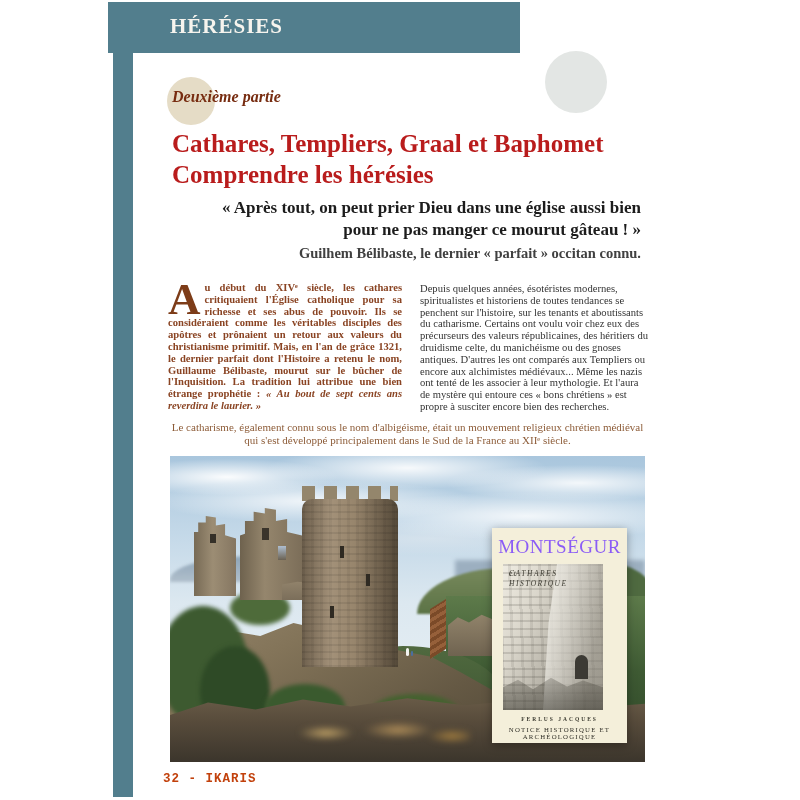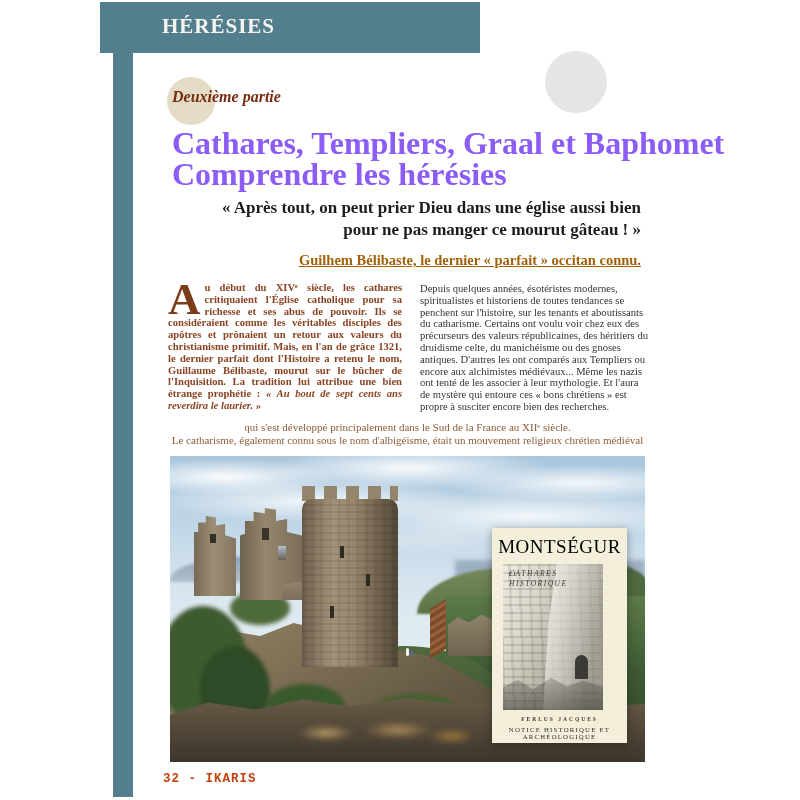--- a/index.html
+++ b/index.html
@@ -1,38 +1,38 @@
 <!DOCTYPE html>
 <html><head>
 <meta charset="utf-8">
 <style>
   html,body{margin:0;padding:0;background:#ffffff;}
   .canvas{position:relative;width:800px;height:800px;background:#ffffff;overflow:hidden;
           font-family:"Liberation Serif","DejaVu Serif",serif;}
 
   
   .accent-bar{position:absolute;left:113px;top:2px;width:20px;height:795px;background:#527e8d;}
-  .header-band{position:absolute;left:100px;top:2px;width:380px;height:51px;background:#527e8d;}
+  .header-band{position:absolute;left:108px;top:2px;width:412px;height:51px;background:#527e8d;}
   .section-label{position:absolute;left:62px;top:12px;color:#f6f4ee;font-size:21px;font-weight:bold;
                  letter-spacing:1px;}
   .circle-beige{position:absolute;left:167px;top:77px;width:48px;height:48px;border-radius:50%;
                 background:#e5dcc6;}
   .circle-gray{position:absolute;left:545px;top:51px;width:62px;height:62px;border-radius:50%;
                background:#e3e6e4;}
 
   
   .part-label{position:absolute;left:172px;top:88px;font-size:16px;font-weight:bold;font-style:italic;
               color:#772c10;}
-  .page-title{position:absolute;left:172px;top:128px;font-size:32px;line-height:31px;font-weight:bold;
-              color:#8b5cf6;}
+  .page-title{position:absolute;left:172px;top:128px;font-size:25px;line-height:31px;font-weight:bold;
+              color:#b91c1c;}
 
   
   .pull-quote{position:absolute;left:220px;top:197px;width:421px;text-align:right;color:#1c1c1c;}
   .pull-quote .q-line{font-size:17px;line-height:22px;font-weight:bold;}
-  .quote-attribution{font-size:14.5px;font-weight:bold;margin-top:11px;color:#a16207;text-decoration:underline;}
+  .quote-attribution{font-size:14.5px;font-weight:bold;margin-top:4px;color:#404040;}
 
   
   .col-left{position:absolute;left:168px;top:282px;width:234px;font-size:10.6px;line-height:11.8px;
             font-weight:bold;color:#8a4423;text-align:justify;}
   .drop-cap{float:left;font-size:45px;line-height:34px;padding-right:4px;color:#7d3c18;
             font-weight:bold;}
   .italic-tail{font-style:italic;}
   .col-right{position:absolute;left:420px;top:283px;width:231px;font-size:10.6px;line-height:11.8px;
              color:#333333;}
 
@@ -110,21 +110,21 @@
   .wall-right{left:278px;top:156px;width:70px;height:44px;
      background:linear-gradient(180deg,#93856c,#6f6350);
      clip-path:polygon(0 30%,14% 12%,30% 24%,48% 6%,66% 18%,84% 8%,100% 22%,100% 100%,0 100%);}
   .person1{left:236px;top:192px;width:3px;height:8px;background:#f2f2ee;border-radius:2px;}
   .person2{left:241px;top:195px;width:2px;height:5px;background:#4a6fa0;border-radius:1px;}
 
   
   .book-cover{left:322px;top:72px;width:135px;height:215px;background:#f4efda;
               box-shadow:0 2px 9px rgba(0,0,0,.35);}
   .cover-title{left:0;top:8px;width:100%;text-align:center;font-size:19px;letter-spacing:.5px;
-               color:#000000;font-family:"Liberation Serif",serif;}
+               color:#8b5cf6;font-family:"Liberation Serif",serif;}
   .cover-photo{left:11px;top:36px;width:100px;height:146px;overflow:hidden;
      background-image:
        repeating-linear-gradient(0deg,rgba(55,52,45,.16) 0 2px,rgba(0,0,0,0) 2px 8px),
        repeating-linear-gradient(88deg,rgba(55,52,45,.10) 0 3px,rgba(0,0,0,0) 3px 10px),
        linear-gradient(115deg,#efece2 0%,#d9d5ca 30%,#b3afa4 60%,#8b877c 100%);}
   .cover-wall{position:absolute;left:40%;top:0;width:70%;height:100%;
      background:linear-gradient(100deg,rgba(245,243,236,.9),rgba(170,166,156,.4) 70%);
      clip-path:polygon(20% 0,100% 0,100% 100%,0 100%,8% 40%);}
   .cover-door{position:absolute;left:72%;top:62%;width:13px;height:24px;background:#3c3a34;
      border-radius:7px 7px 0 0;}
@@ -169,22 +169,22 @@
     <div class="quote-attribution">Guilhem Bélibaste, le dernier « parfait » occitan connu.</div>
   </div>
 
   <div class="col-left">
     <span class="drop-cap">A</span><span>u début du XIVᵉ siècle, les cathares critiquaient l'Église catholique pour sa richesse et ses abus de pouvoir. Ils se considéraient comme les véritables disciples des apôtres et prônaient un retour aux valeurs du christianisme primitif. Mais, en l'an de grâce 1321, le dernier parfait dont l'Histoire a retenu le nom, Guillaume Bélibaste, mourut sur le bûcher de l'Inquisition. La tradition lui attribue une bien étrange prophétie : </span><span class="italic-tail">« Au bout de sept cents ans reverdira le laurier. »</span>
   </div>
 
   <div class="col-right">Depuis quelques années, ésotéristes modernes, spiritualistes et historiens de toutes tendances se penchent sur l'histoire, sur les tenants et aboutissants du catharisme. Certains ont voulu voir chez eux des précurseurs des valeurs républicaines, des héritiers du druidisme celte, du manichéisme ou des gnoses antiques. D'autres les ont comparés aux Templiers ou encore aux alchimistes médiévaux... Même les nazis ont tenté de les associer à leur mythologie. Et l'aura de mystère qui entoure ces « bons chrétiens » est propre à susciter encore bien des recherches.</div>
 
   <div class="photo-caption">
+    <div>Le catharisme, également connu sous le nom d'albigéisme, était un mouvement religieux chrétien médiéval</div>
     <div>qui s'est développé principalement dans le Sud de la France au XIIᵉ siècle.</div>
-    <div>Le catharisme, également connu sous le nom d'albigéisme, était un mouvement religieux chrétien médiéval</div>
   </div>
 
   <div class="castle-photo">
     <div class="clouds"></div>
     <div class="far-hills"></div>
     <div class="far-hills2"></div>
     <div class="hill-right"></div>
     <div class="hill-right2"></div>
     <div class="valley"></div>
     <div class="valley2"></div>

